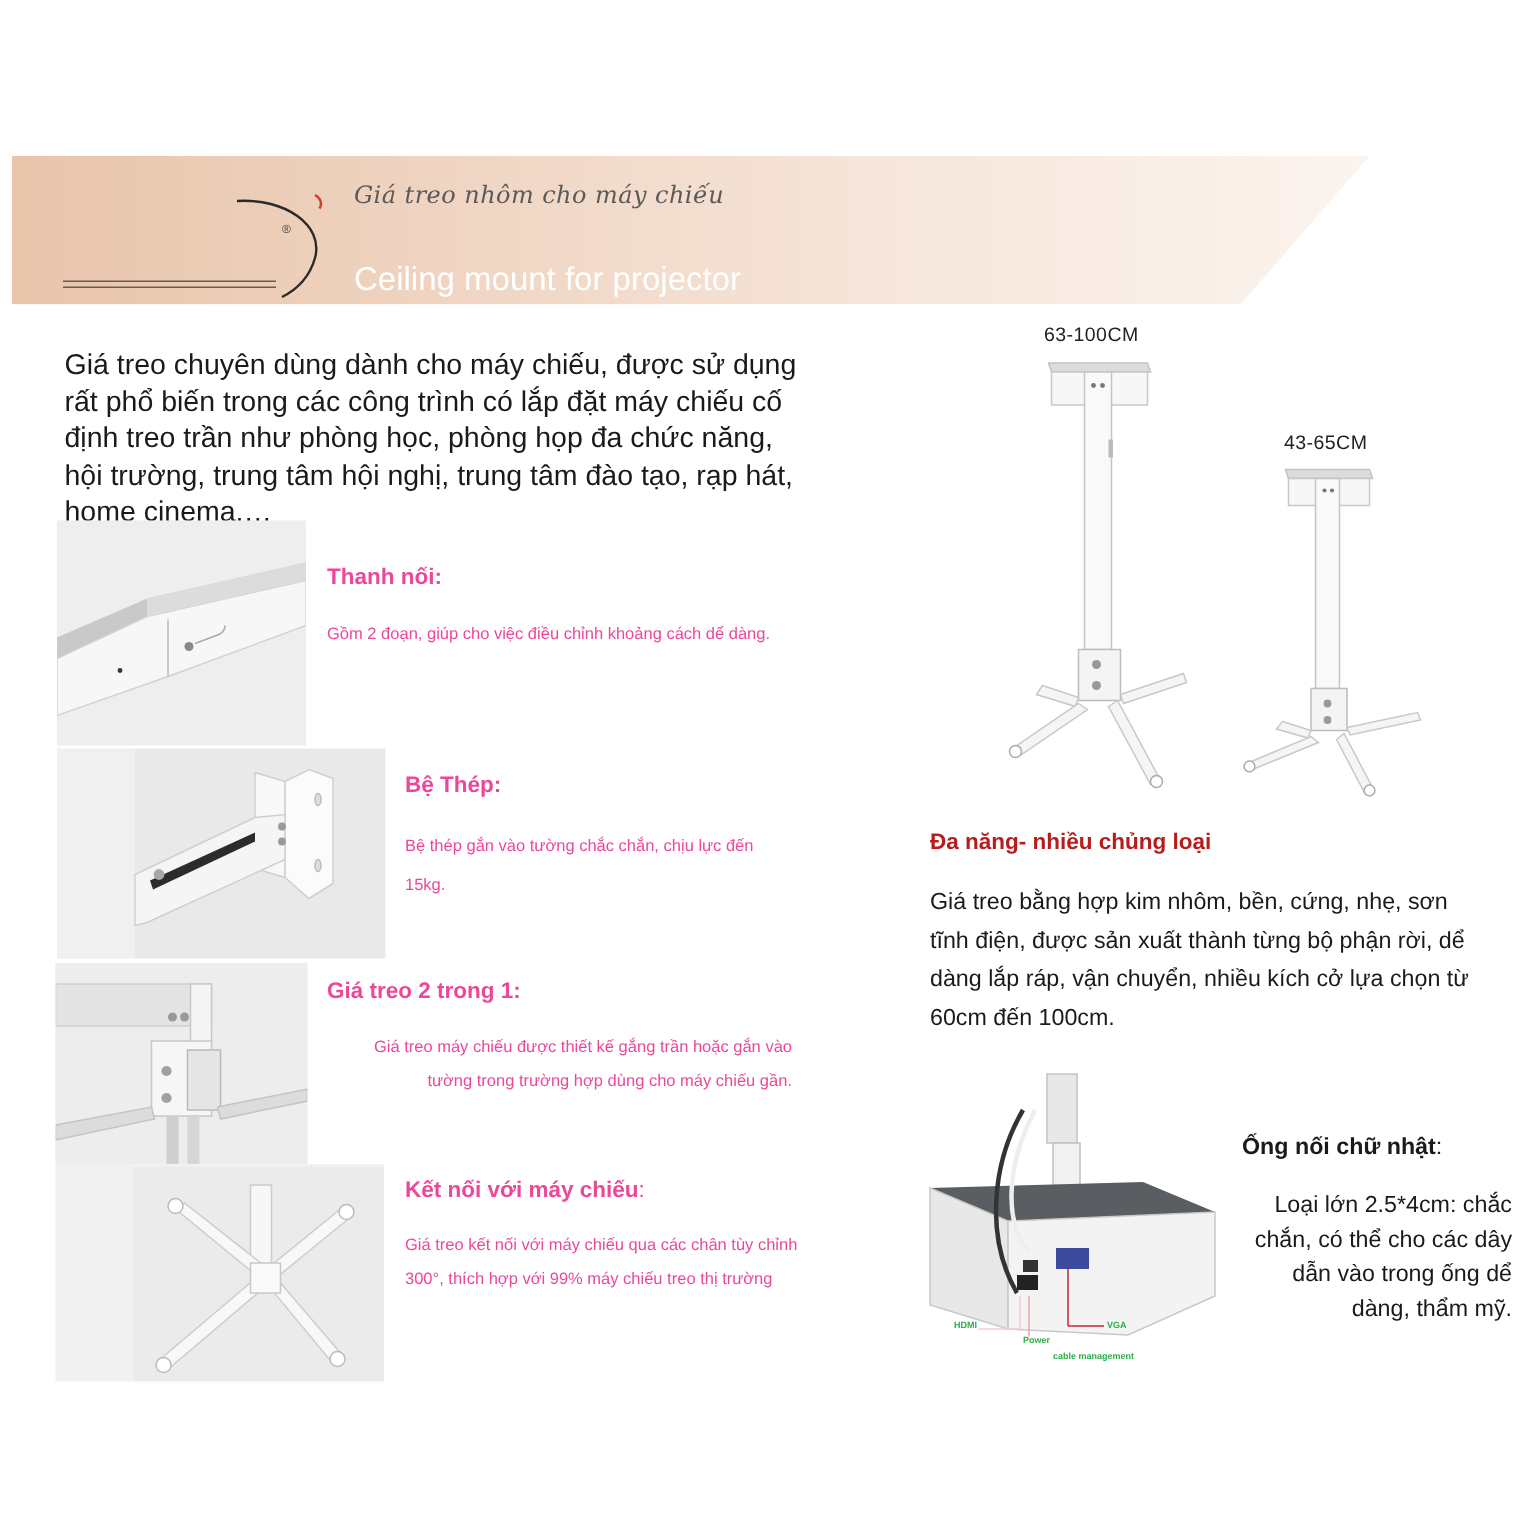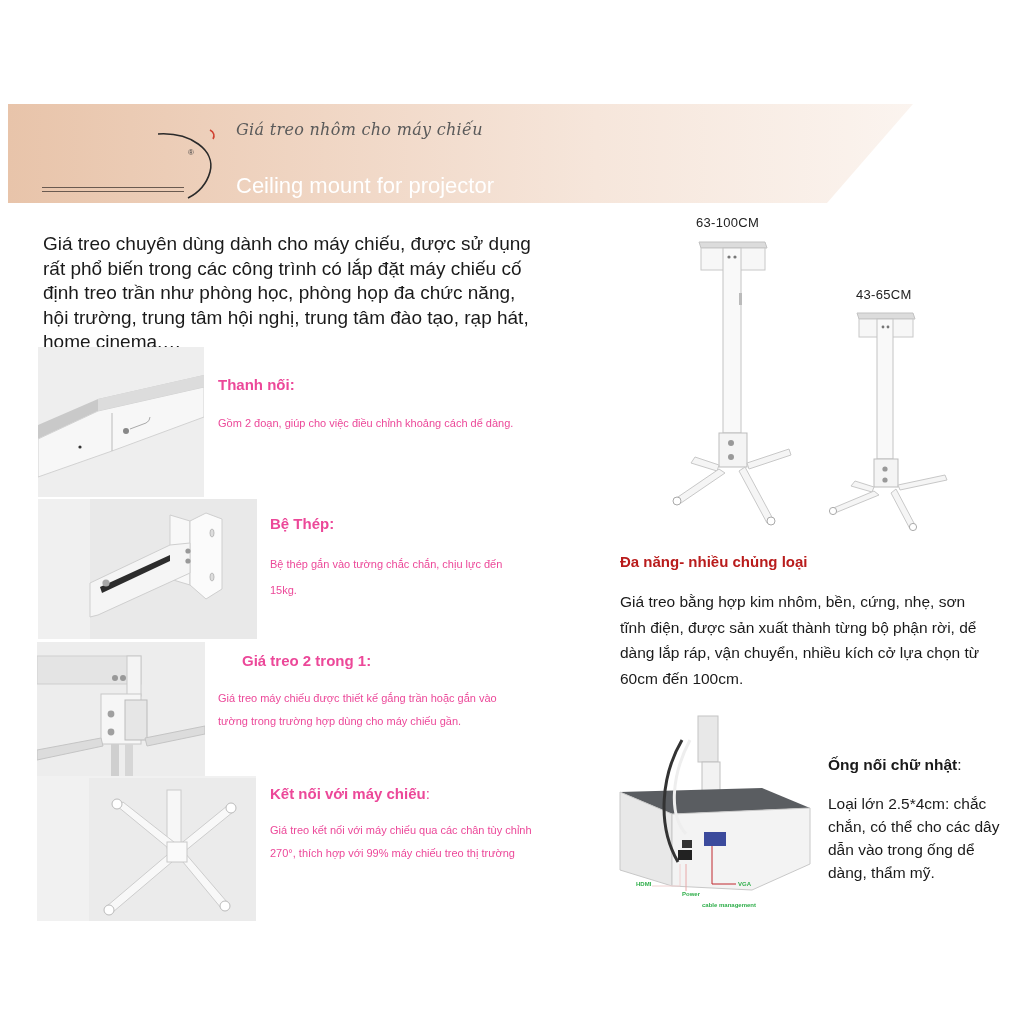--- a/index.html
+++ b/index.html
@@ -49,21 +49,21 @@
   .feature-title .colon-normal { font-weight: normal; }
   .feature-body { position: absolute; font-size: 11px; line-height: 23px; color: #ec4899; }
 
   
   .size-label { position: absolute; font-size: 13px; color: #222; letter-spacing: 0.3px; }
   .right-title { position: absolute; left: 620px; top: 553px; font-size: 15px; font-weight: bold; color: #b91c1c; }
   .right-body { position: absolute; left: 620px; top: 589px; width: 370px; font-size: 15.5px; line-height: 25.5px; }
 
   .ong-title { position: absolute; left: 828px; top: 756px; font-size: 15.5px; font-weight: bold; }
   .ong-title .colon-normal { font-weight: normal; }
-  .ong-body { position: absolute; left: 828px; top: 792px; width: 180px; font-size: 15.5px; line-height: 23px; }
+  .ong-body { position: absolute; left: 828px; top: 792px; width: 180px; font-size: 15.5px; line-height: 23px; text-align: right; }
 
   .cable-label { position: absolute; font-size: 6px; font-weight: bold; color: #2fae4a; }
 </style>
 </head>
 <body>
 
 <div class="banner"></div>
 
 <div class="logo">
   <svg class="logo-arc" width="70" height="72" viewBox="0 0 70 72">
@@ -123,22 +123,22 @@
     <rect x="64" y="52" width="40" height="50" fill="#f6f6f6" stroke="#c8c8c8"></rect>
     <rect x="88" y="58" width="22" height="40" fill="#e6e6e6" stroke="#bbb"></rect>
     <circle cx="74" cy="72" r="3.4" fill="#a0a0a0"></circle>
       <circle cx="74" cy="90" r="3.4" fill="#a0a0a0"></circle>
     <polygon points="0,108 64,96 66,104 0,118" fill="#dcdcdc" stroke="#c4c4c4"></polygon>
     <polygon points="108,96 168,84 168,92 110,104" fill="#dcdcdc" stroke="#c4c4c4"></polygon>
     <rect x="74" y="102" width="8" height="32" fill="#cfcfcf"></rect>
     <rect x="88" y="102" width="8" height="32" fill="#d6d6d6"></rect>
   </svg>
 </div>
-<div class="feature-title" style="left:218px; top:652px;margin-left:24px;">Giá treo 2 trong 1:</div>
-<div class="feature-body" style="left:218px; top:687px; width:310px;">Giá treo máy chiếu được thiết kế gắng trần hoặc gắn vào tường trong trường hợp dùng cho máy chiếu gần.</div>
+<div class="feature-title" style="left:218px; top:652px;">Giá treo 2 trong 1:</div>
+<div class="feature-body" style="left:218px; top:687px; width:310px;text-align:right;">Giá treo máy chiếu được thiết kế gắng trần hoặc gắn vào tường trong trường hợp dùng cho máy chiếu gần.</div>
 
 <div class="photo" style="left:37px; top:776px; width:219px; height:145px; background:#f0f0f0;">
   <svg width="219" height="145" viewBox="0 0 219 145">
     <rect width="219" height="145" fill="#f1f1f1"></rect>
     <rect x="52" y="2" width="167" height="143" fill="#ebebeb"></rect>
     <rect x="130" y="14" width="14" height="58" fill="#f7f7f7" stroke="#cccccc"></rect>
     <g stroke="#cdcdcd" fill="#f8f8f8">
       <polygon points="80,30 86,26 142,70 136,76"></polygon>
       <polygon points="190,30 196,36 142,80 136,74"></polygon>
       <polygon points="136,74 142,80 76,136 70,130"></polygon>
@@ -147,21 +147,21 @@
     <rect x="130" y="66" width="20" height="20" fill="#fafafa" stroke="#c8c8c8"></rect>
     <circle cx="80" cy="28" r="5" fill="#fff" stroke="#bbb"></circle>
     <circle cx="194" cy="32" r="5" fill="#fff" stroke="#bbb"></circle>
     <circle cx="72" cy="134" r="5" fill="#fff" stroke="#bbb"></circle>
     <circle cx="188" cy="130" r="5" fill="#fff" stroke="#bbb"></circle>
   </svg>
 </div>
 <div class="feature-title" style="left:270px; top:785px;">
   <span>Kết nối với máy chiếu</span><span class="colon-normal">:</span>
 </div>
-<div class="feature-body" style="left:270px; top:819px; width:290px;">Giá treo kết nối với máy chiếu qua các chân tùy chỉnh 270°, thích hợp với 99% máy chiếu treo thị trường</div>
+<div class="feature-body" style="left:270px; top:819px; width:290px;">Giá treo kết nối với máy chiếu qua các chân tùy chỉnh 300°, thích hợp với 99% máy chiếu treo thị trường</div>
 
 <div class="size-label" style="left:696px; top:215px;text-align:center;">63-100CM</div>
 <div class="size-label" style="left:856px; top:287px;">43-65CM</div>
 
 <div style="position:absolute; left:655px; top:237px; width:320px; height:300px;">
   <svg width="320" height="300" viewBox="0 0 320 300">
 
     <polygon points="44,5 110,5 112,11 46,11" fill="#dcdcdc" stroke="#c2c2c2"></polygon>
     <rect x="46" y="11" width="64" height="22" fill="#f7f7f7" stroke="#c8c8c8"></rect>
     <rect x="68" y="11" width="18" height="185" fill="#f9f9f9" stroke="#c4c4c4"></rect>

